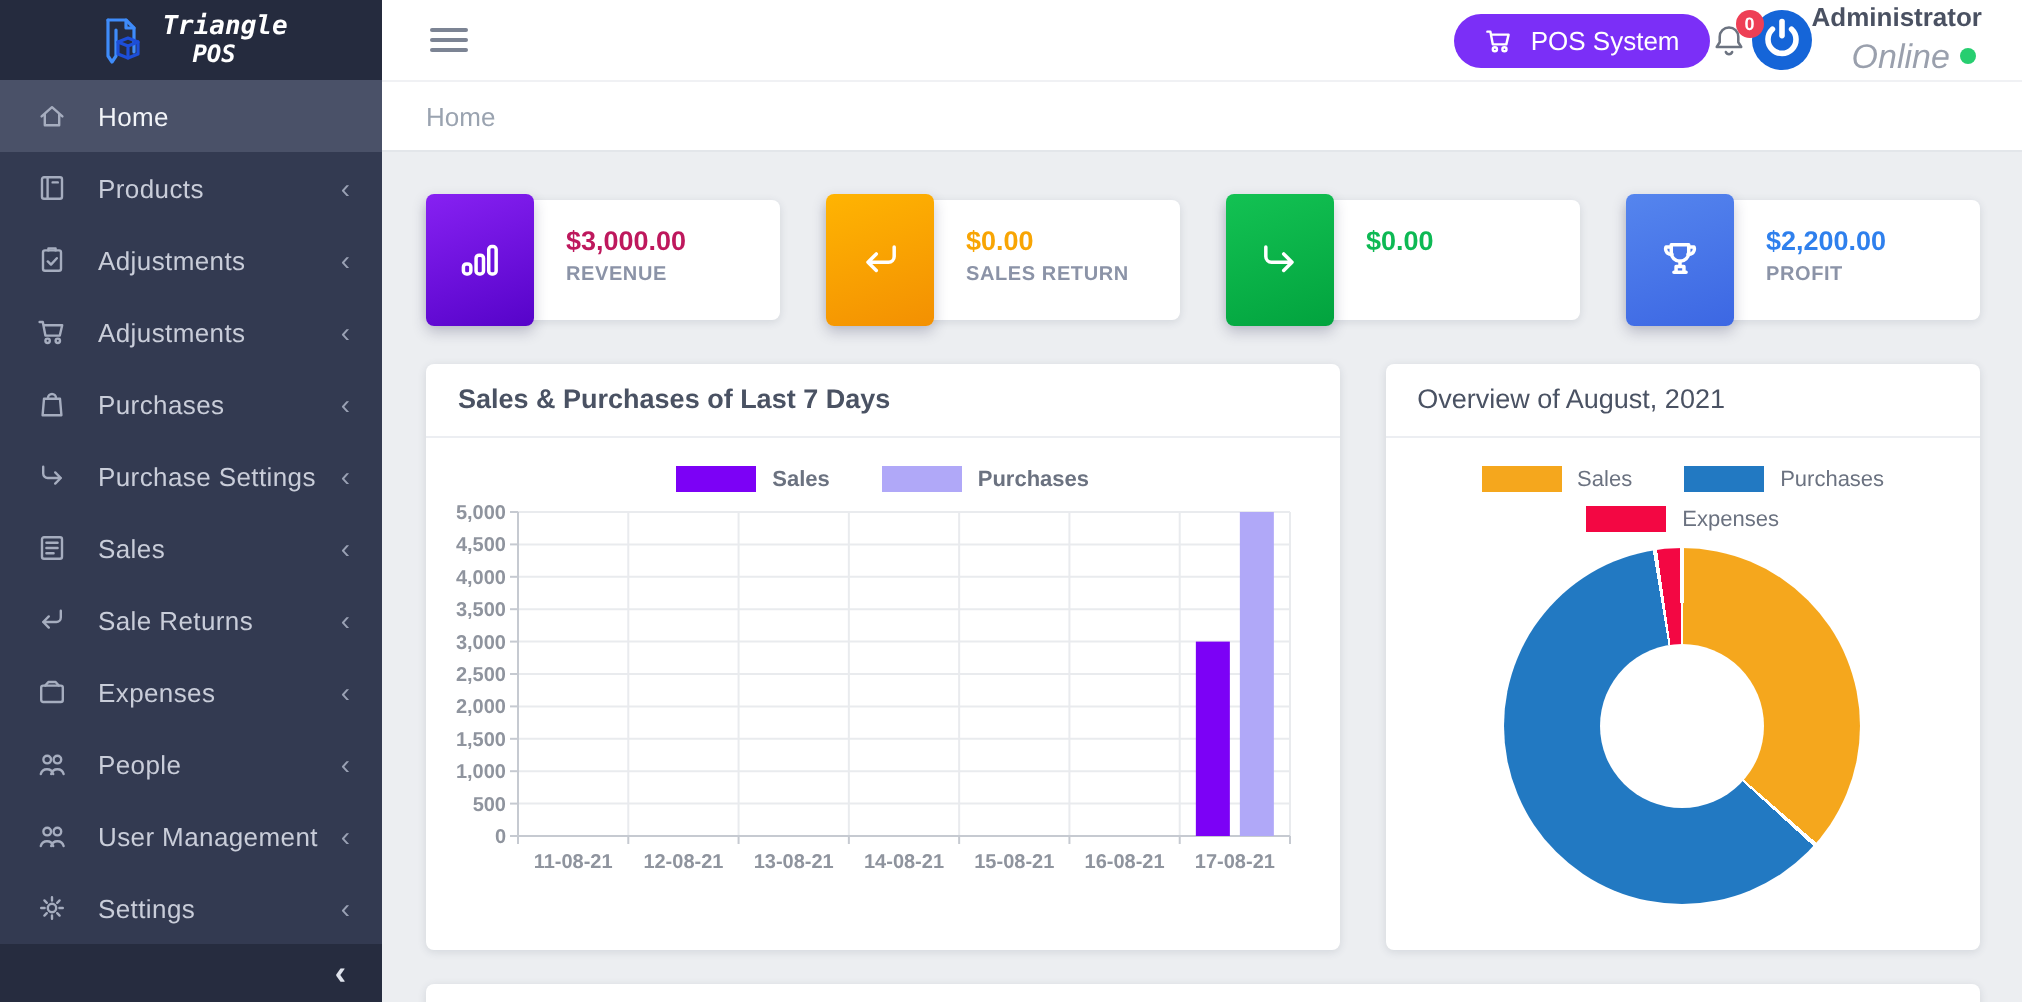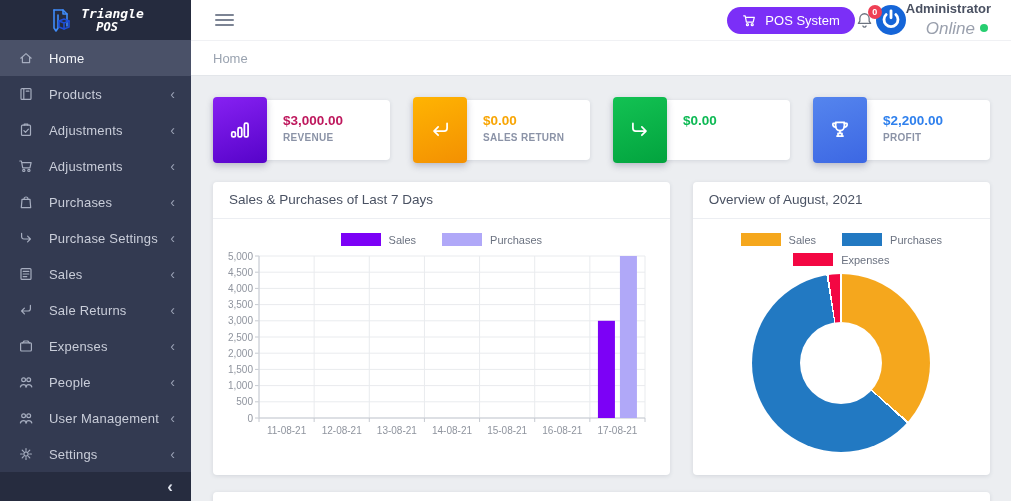--- a/index.html
+++ b/index.html
@@ -46,21 +46,21 @@
   .stat-card { position:relative; flex:1; background:#fff; border-radius:4px; height:60px; margin-top:3px; box-shadow:0 1px 4px rgba(60,70,90,.14); }
   .stat-icon { position:absolute; left:0; top:-3px; width:54px; height:66px; border-radius:4px; display:flex; align-items:center; justify-content:center; box-shadow:0 3px 7px rgba(40,40,80,.25); }
   .stat-icon svg { width:24px; height:24px; }
   .stat-text { margin-left:70px; padding-top:13px; }
   .stat-value { font-size:13.5px; font-weight:bold; }
   .stat-label { font-size:10px; font-weight:bold; color:#8b93a7; letter-spacing:.3px; margin-top:4px; }
 
   
   .charts-row { display:flex; gap:23px; margin-top:22px; }
   .card { background:#fff; border-radius:4px; box-shadow:0 1px 4px rgba(60,70,90,.14); }
-  .chart-card-left { width:476px; height:293px; }
+  .chart-card-left { width:476px; height:293px;font-weight:bold; }
   .chart-card-right { width:310px; height:293px; }
   .card-title { padding:10px 16px 11px; font-size:13.5px; color:#4a5263; border-bottom:1px solid #eceef2; }
   .legend { display:flex; justify-content:center; align-items:center; column-gap:26px; row-gap:7px; margin-top:14px; font-size:11px; color:#6b7280; }
   .legend-item { display:flex; align-items:center; gap:8px; cursor:pointer; }
   .swatch { width:40px; height:13px; display:inline-block; }
   .legend-wrap { flex-wrap:wrap; width:232px; margin-left:auto; margin-right:auto; }
   #bar-svg { display:block; margin-top:6px; }
   .donut { width:178px; height:178px; border-radius:50%; margin:8px auto 0; position:relative; }
   .donut-hole { position:absolute; left:48px; top:48px; width:82px; height:82px; border-radius:50%; background:#fff; }
   .bottom-card { margin-top:17px; height:40px; }

